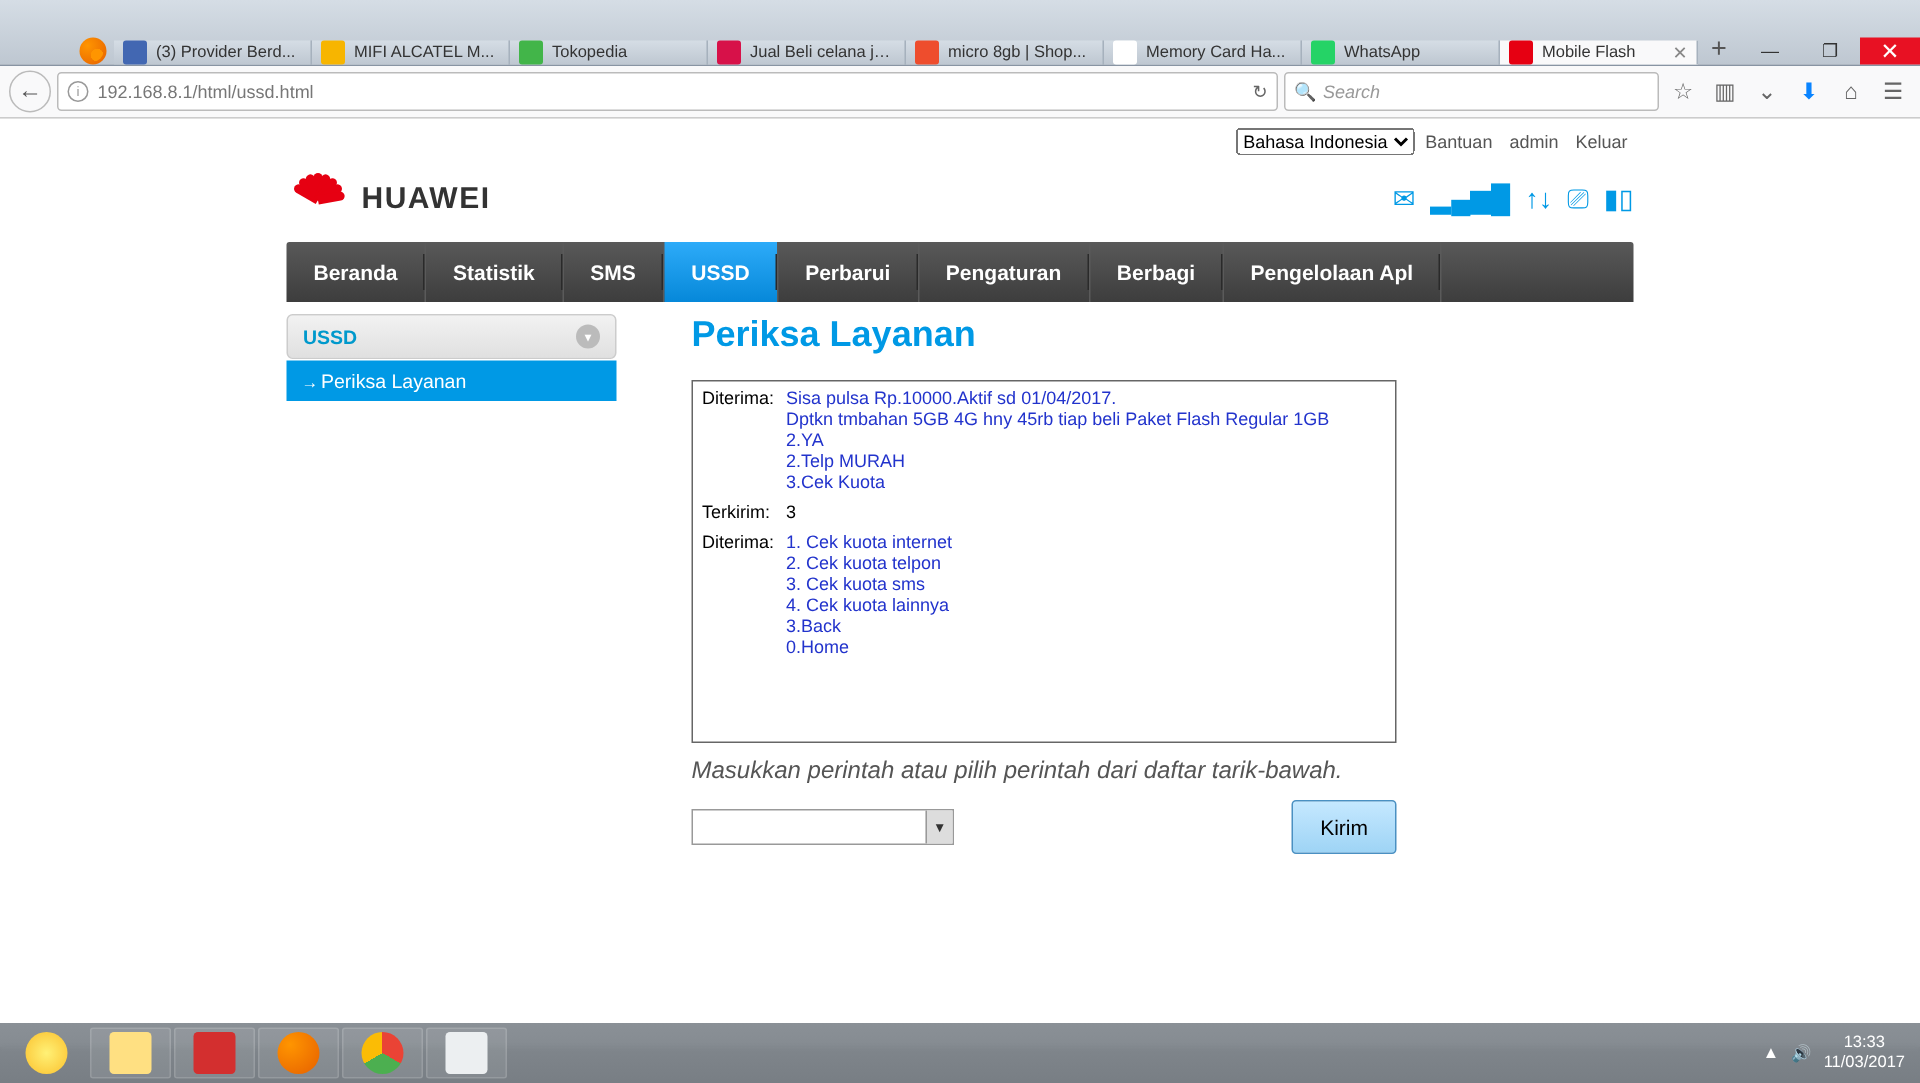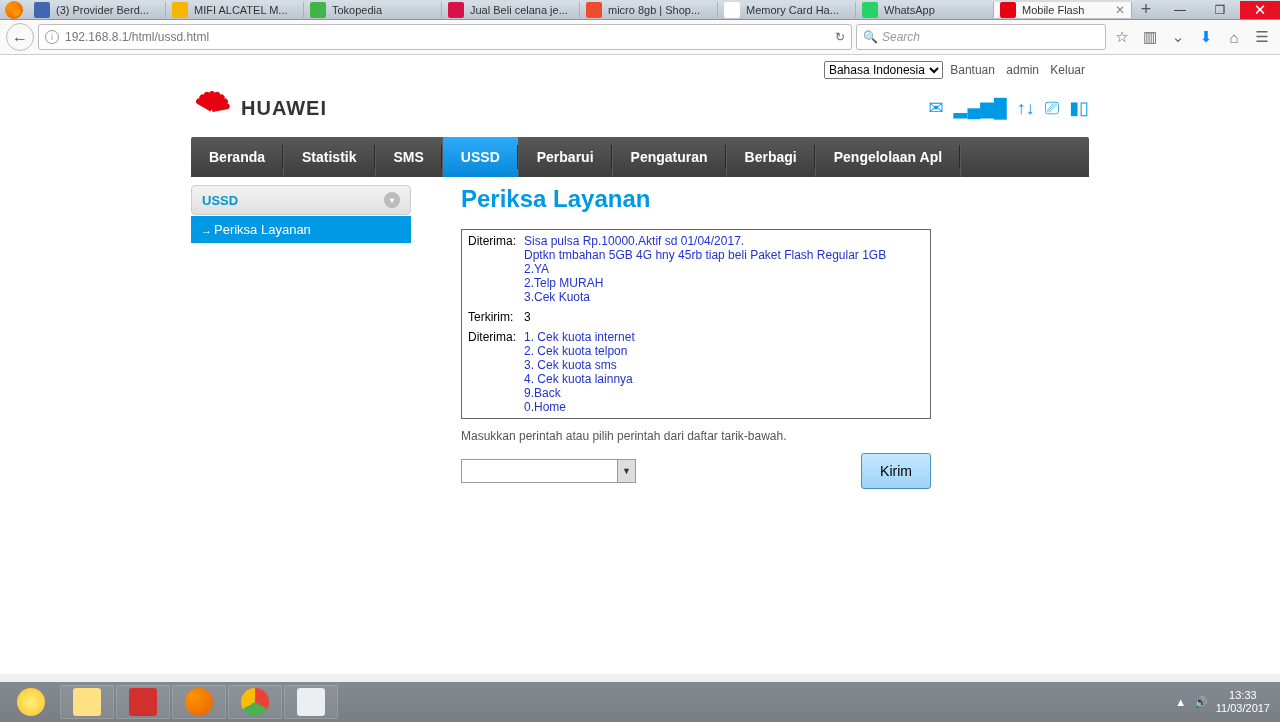--- a/index.html
+++ b/index.html
@@ -1,19 +1,19 @@
 <!DOCTYPE html>
 <html><head>
 <meta charset="utf-8">
 <style>
 * { margin:0; padding:0; box-sizing:border-box; font-family:Arial,sans-serif; }
 body { width:1280px; height:722px; background:#f0f0f0; overflow:hidden; position:relative; }
 
 
-.ff-tabs { height:20px; background:linear-gradient(#d5dde5,#bec7d1); display:flex; align-items:center; border-bottom:1px solid #8894a3; }
+.ff-tabs { height:44px; background:linear-gradient(#d5dde5,#bec7d1); display:flex; align-items:flex-end; border-bottom:1px solid #8894a3;padding-left:48px; }
 .ff-icon { width:28px; display:flex; align-items:center; justify-content:center; }
 .ff-logo { width:18px; height:18px; background:radial-gradient(circle at 30% 30%,#ff9500,#e66000); border-radius:50%; position:relative; }
 .ff-logo::after{content:'';position:absolute;inset:2px;border-radius:50%;background:radial-gradient(circle at 70% 70%,#ff9500 30%,transparent 31%);}
 .tab { display:flex; align-items:center; padding:0 6px; font-size:11px; color:#333; border-right:1px solid #a6b1bd; max-width:160px; min-width:0; flex:1; background:linear-gradient(#d5dde5,#bec7d1); cursor:pointer; }
 .tab.active { background:#f9f9fa; }
 .tab .favicon { width:16px; height:16px; margin-right:6px; border-radius:2px; flex-shrink:0; }
 .tab .label { white-space:nowrap; overflow:hidden; text-overflow:ellipsis; flex:1; }
 .tab-close { margin-left:4px; color:#888; font-size:12px; }
 .new-tab { width:28px; display:flex; align-items:center; justify-content:center; color:#555; font-size:18px; cursor:pointer; }
 .win-ctrls { margin-left:auto; display:flex; }
@@ -53,27 +53,27 @@
 .body-row { display:flex; padding-top:8px; gap:50px; min-height:500px; }
 .sidebar { width:220px; flex-shrink:0; }
 .side-head { background:linear-gradient(#f2f2f2,#e0e0e0); border:1px solid #ccc; border-radius:4px; padding:6px 10px; font-size:13px; color:#0099cc; font-weight:bold; display:flex; align-items:center; }
 .side-head .circ { margin-left:auto; width:16px; height:16px; background:#bbb; border-radius:50%; color:#fff; font-size:8px; display:flex; align-items:center; justify-content:center;}
 .side-item{ background:#0099e5; color:#fff; font-size:13px; padding:6px 10px; margin-top:1px; cursor:pointer; }
 .side-item::before{content:'→'; margin-right:2px; font-size:11px;}
 
 .main { flex:1; }
 .page-title { color:#0099e5; font-size:24px; font-weight:bold; margin-bottom:16px; }
 
-.ussd-box { border:1px solid #666; width:470px; height:190px; padding:4px 6px; font-size:12px; overflow-y:scroll; position:relative; }
+.ussd-box { border:1px solid #666; width:470px; height:242px; padding:4px 6px; font-size:12px; overflow-y:scroll; position:relative; }
 .ussd-line{ display:flex; }
 .ussd-lbl { width:56px; color:#000; }
 .ussd-msg { flex:1; color:#2233cc; }
 .ussd-msg.black { color:#000; }
 
-.instr { font-size:12px; color:#555; margin:10px 0; }
+.instr { font-size:16px; color:#555; margin:10px 0;font-style:italic; }
 .cmd-row { display:flex; align-items:center; width:470px;}
 .cmd-input { width:175px; height:24px; border:1px solid #999; display:flex; }
 .cmd-input .txt{flex:1;}
 .cmd-input .dd{width:18px;background:#ddd;border-left:1px solid #999;display:flex;align-items:center;justify-content:center;font-size:9px;color:#333;}
 .send-btn { margin-left:auto; padding:9px 18px; background:linear-gradient(#c5e8ff,#9ed4f5); border:1px solid #4a90c2; border-radius:3px; font-size:14px; cursor:pointer;}
 
 
 .taskbar { position:absolute; bottom:0; left:0; right:0; height:40px; background:linear-gradient(rgba(60,70,80,.6),rgba(40,50,60,.6)); display:flex; align-items:center; padding:0 4px; backdrop-filter:blur(2px);}
 .tb-btn { width:54px; height:34px; margin-right:2px; display:flex; align-items:center; justify-content:center; background:rgba(255,255,255,.08); border:1px solid rgba(255,255,255,.15); border-radius:2px; cursor:pointer;}
 .tb-btn.start{background:transparent;border:none;}
@@ -232,21 +232,21 @@
         <div class="ussd-line">
               <span class="ussd-lbl"></span>
               <span class="ussd-msg">3. Cek kuota sms</span>
             </div>
         <div class="ussd-line">
               <span class="ussd-lbl"></span>
               <span class="ussd-msg"> 4. Cek kuota lainnya</span>
             </div>
         <div class="ussd-line">
               <span class="ussd-lbl"></span>
-              <span class="ussd-msg">9.Back</span>
+              <span class="ussd-msg">3.Back</span>
             </div>
         <div class="ussd-line">
               <span class="ussd-lbl"></span>
               <span class="ussd-msg">0.Home</span>
             </div>
       </div>
 
       <div class="instr">Masukkan perintah atau pilih perintah dari daftar tarik-bawah.</div>
 
       <div class="cmd-row">

